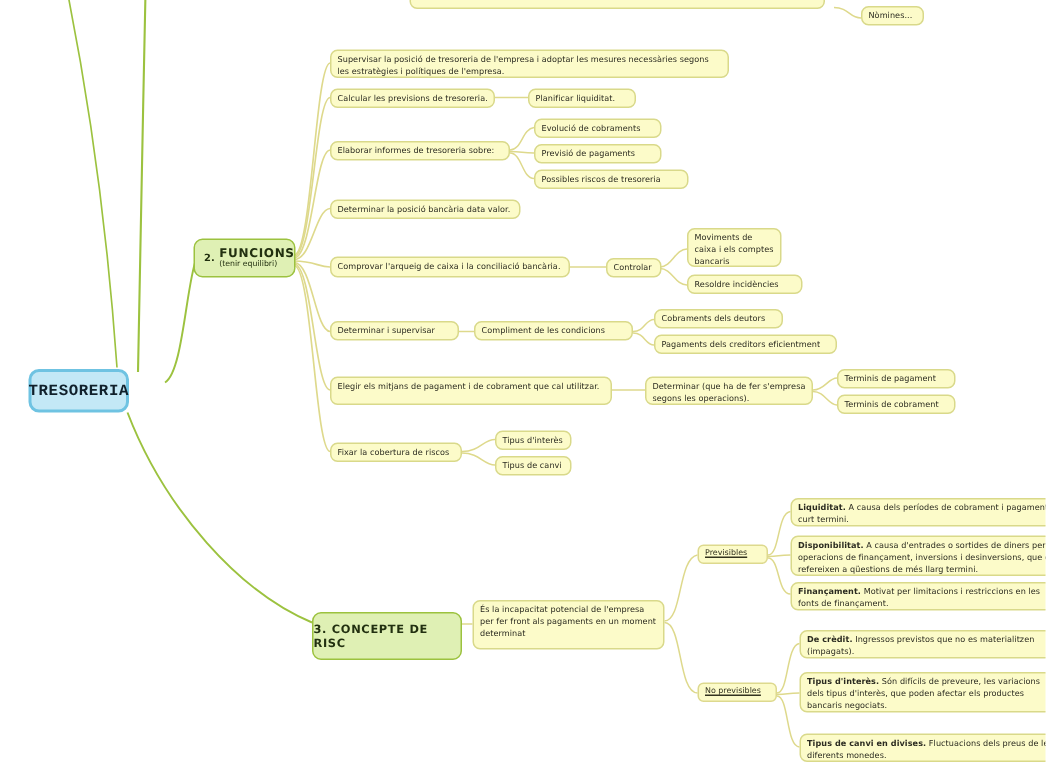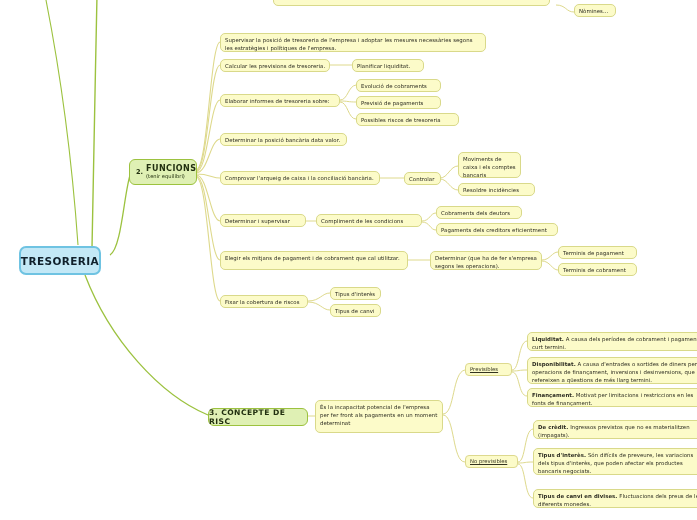--- a/index.html
+++ b/index.html
@@ -130,21 +130,21 @@
     <path d="M512,371 C520,371 518,370 527,370" stroke="#ded98c" stroke-width="1" fill="none"></path>
     <path d="M512,372 C520,372 518,396 527,396" stroke="#ded98c" stroke-width="1" fill="none"></path>
 
     <path d="M518,462 C526,462 524,430 533,429" stroke="#ded98c" stroke-width="1" fill="none"></path>
     <path d="M518,463 C526,463 524,462 533,462" stroke="#ded98c" stroke-width="1" fill="none"></path>
     <path d="M518,464 C526,464 524,498 533,498" stroke="#ded98c" stroke-width="1" fill="none"></path>
 
     <path d="M556,5 C566,5 566,12 574,12" stroke="#ded98c" stroke-width="1" fill="none"></path>
   </svg>
 
-  <div class="root" style="left:19px;top:246px;width:82px;height:29px;">
+  <div class="root" style="left:19px;top:246px;width:67px;height:29px;font-family:Liberation Mono, monospace;">
     <span>TRESORERIA</span>
   </div>
 
   <div class="node wrap" style="left:273px;top:-16px;width:277px;height:22px;">
     
   </div>
   <div class="node" style="left:574px;top:4px;width:42px;height:13px;">
     <span>Nòmines...</span>
   </div>
 
@@ -226,21 +226,21 @@
   <div class="node clipped" style="left:220px;top:295px;width:88px;height:13px;">
     <span>Fixar la cobertura de riscos</span>
   </div>
   <div class="node clipped" style="left:330px;top:287px;width:51px;height:13px;">
     <span>Tipus d'interès</span>
   </div>
   <div class="node clipped" style="left:330px;top:304px;width:51px;height:13px;">
     <span>Tipus de canvi</span>
   </div>
 
-  <div class="branch b-risc" style="left:208px;top:408px;width:100px;height:18px;">
+  <div class="branch b-risc" style="left:208px;top:408px;width:100px;height:32px;">
     <span class="ttl">3. CONCEPTE DE RISC</span>
   </div>
 
   <div class="node wrap" style="left:315px;top:400px;width:128px;height:33px;">
     <span>És la incapacitat potencial de l'empresa per fer front als pagaments en un moment determinat</span>
   </div>
 
   <div class="cat" style="left:465px;top:363px;width:47px;height:13px;">
     <span class="underline">Previsibles</span>
   </div>

